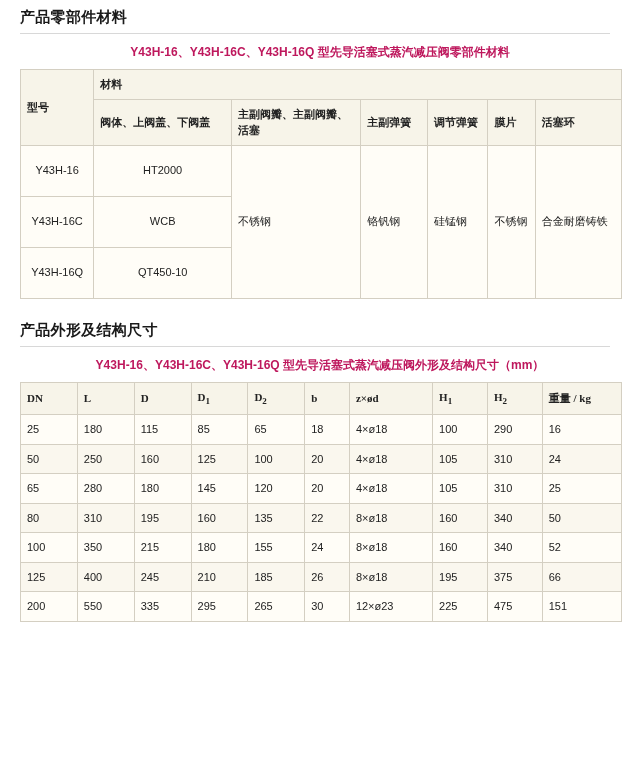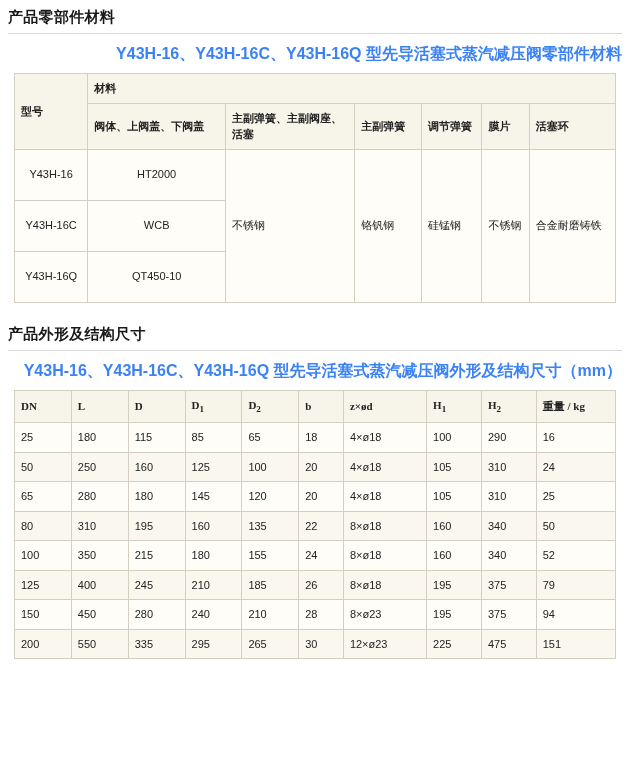--- a/index.html
+++ b/index.html
@@ -10,40 +10,40 @@
     width: 630px;
     height: 760px;
     background: #ffffff;
     font-family: "Liberation Sans", sans-serif;
     color: #222222;
     overflow: hidden;
   }
   .page {
     width: 630px;
     box-sizing: border-box;
-    padding: 0 8px;
+    padding: 0 20px;
   }
   h2.section-title {
     font-size: 15px;
     font-weight: bold;
     color: #1a1a1a;
     margin: 8px 0 6px 0;
     padding: 0;
     letter-spacing: 0.3px;
   }
   .rule {
     height: 1px;
     background: #d8d8d8;
     margin: 2px 0 10px 0;
   }
   .table-caption {
-    font-size: 16px;
-    font-weight: bold;
-    color: #3b82f6;
-    text-align: right;
+    font-size: 12px;
+    font-weight: bold;
+    color: #be185d;
+    text-align: center;
     margin: 4px 0 8px 0;
     padding-left: 10px;
   }
   table {
     border-collapse: collapse;
     width: 602px;
     margin: 0 auto;
     table-layout: fixed;
   }
   table td, table th {
@@ -114,21 +114,21 @@
       <col style="width:44px">
       <col style="width:80px">
     </colgroup>
     <thead>
       <tr>
         <th rowspan="2">型号</th>
         <th colspan="6">材料</th>
       </tr>
       <tr>
         <th>阀体、上阀盖、下阀盖</th>
-        <th>主副弹簧、主副阀座、活塞</th>
+        <th>主副阀瓣、主副阀瓣、活塞</th>
         <th>主副弹簧</th>
         <th>调节弹簧</th>
         <th>膜片</th>
         <th>活塞环</th>
       </tr>
     </thead>
     <tbody>
       <tr class="tall">
         <td>Y43H-16</td>
         <td>HT2000</td>
@@ -247,33 +247,21 @@
       <tr>
         <td>125</td>
         <td>400</td>
         <td>245</td>
         <td>210</td>
         <td>185</td>
         <td>26</td>
         <td>8×ø18</td>
         <td>195</td>
         <td>375</td>
-        <td>79</td>
-      </tr>
-      <tr>
-        <td>150</td>
-        <td>450</td>
-        <td>280</td>
-        <td>240</td>
-        <td>210</td>
-        <td>28</td>
-        <td>8×ø23</td>
-        <td>195</td>
-        <td>375</td>
-        <td>94</td>
+        <td>66</td>
       </tr>
       <tr>
         <td>200</td>
         <td>550</td>
         <td>335</td>
         <td>295</td>
         <td>265</td>
         <td>30</td>
         <td>12×ø23</td>
         <td>225</td>

